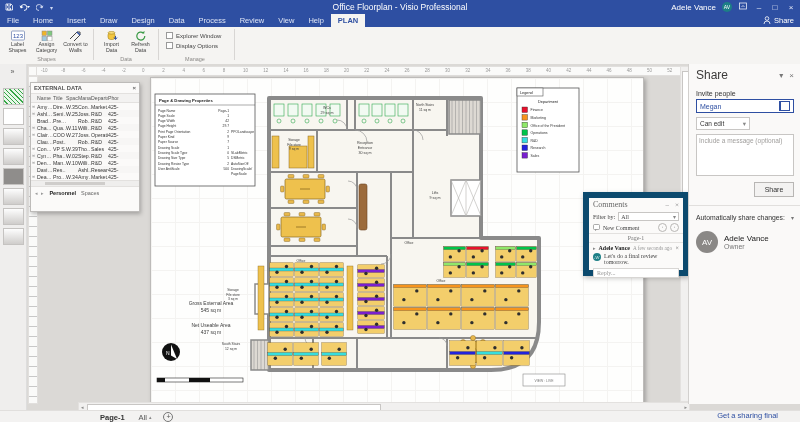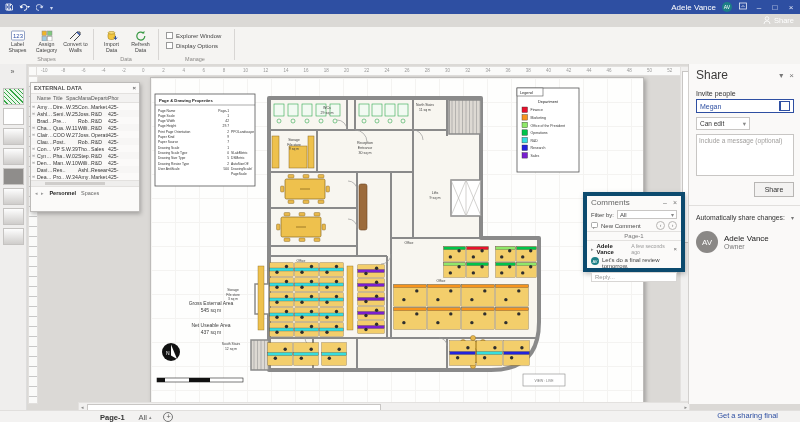--- a/index.html
+++ b/index.html
@@ -64,21 +64,21 @@
   .ed-cols{font-size:5.2px;color:#555;border-bottom:1px solid #E3E1DF;background:#F3F2F1;height:8px;}
   .ed-cols div,.ed-row div{overflow:hidden;}
   .ed-row:nth-child(even){background:#F7F6F5;}
   .ed-link{color:#888;font-size:4.5px;}
   .ed-hscroll{height:5px;background:#EFEEED;border-top:1px solid #E3E1DF;position:relative;}
   .ed-hscroll i{position:absolute;left:14px;top:1px;width:60px;height:3px;background:#cfcdcb;}
   .ed-tabs{height:11px;display:flex;align-items:center;gap:5px;padding:0 4px;border-top:1px solid #E3E1DF;font-size:5.5px;color:#666;}
   .ed-tabs b{color:#222;}
   .ed-navs{color:#999;font-size:5px;letter-spacing:1px;}
   
-  .panel{position:absolute;background:#FBFAF9;border:4px solid #0c4a6e;box-shadow:1px 2px 5px rgba(0,0,0,.25);}
+  .panel{position:absolute;background:#FBFAF9;border:6px solid #0c4a6e;box-shadow:1px 2px 5px rgba(0,0,0,.25);font-family:Liberation Serif, serif;}
   .p-head{display:flex;align-items:center;padding:2px 4px;color:#666;}
   .p-ctl{color:#777;margin-left:6px;font-size:7px;}
   
   .comments{left:583px;top:192px;width:94px;height:72px;font-size:6px;color:#444;}
   .comments .p-head{font-size:8px;}
   .c-row{display:flex;align-items:center;gap:3px;padding:1px 4px;}
   .c-select{border:1px solid #c8c6c4;background:#fff;padding:0 2px;display:flex;gap:4px;align-items:center;flex:1;justify-content:space-between;}
   .c-nav{width:7px;height:7px;border:1px solid #b8b6b4;border-radius:50%;font-size:5px;text-align:center;line-height:6px;color:#777;}
   .c-page{text-align:center;color:#777;border-top:1px solid #E3E1DF;border-bottom:1px solid #E3E1DF;padding:1px 0;}
   .c-meta{display:flex;align-items:center;gap:3px;padding:2px 4px 0 4px;}
@@ -135,33 +135,47 @@
           </svg>
         </span>
       <span>
           <svg width="8" height="8">
             <path d="M6,5 A3,3 0 1 0 3,7.5" fill="none" stroke="#cfd8f0" stroke-width="0.9"></path>
             <path d="M7.5,2.5 L6,5.5 L3.5,4" fill="#cfd8f0"></path>
           </svg>
         </span>
       <span style="color:#cfd8f0;font-size:6px;">▾</span>
     </div>
+    <div class="apptitle">Office Floorplan - Visio Professional</div>
     <div class="tb-right">
       <span>Adele Vance</span>
       <span class="avatar-sm">AV</span>
       <span class="winbtn"><svg width="8" height="8">
             <rect x="0.5" y="1" width="7" height="6" fill="none" stroke="#e8ecf8" stroke-width="0.8"></rect>
             <path d="M2.5,5 L4,3.5 L5.5,5" fill="none" stroke="#e8ecf8" stroke-width="0.8"></path>
           </svg></span>
       <span class="winbtn">–</span>
       <span class="winbtn">□</span>
       <span class="winbtn">×</span>
     </div>
   </div>
 
+  <div class="tabrow" id="ribbon-tabs">
+      <div class="rtab">File</div>
+      <div class="rtab">Home</div>
+      <div class="rtab">Insert</div>
+      <div class="rtab">Draw</div>
+      <div class="rtab">Design</div>
+      <div class="rtab">Data</div>
+      <div class="rtab">Process</div>
+      <div class="rtab">Review</div>
+      <div class="rtab">View</div>
+      <div class="rtab">Help</div>
+      <div class="rtab active">PLAN</div>
+    </div>
   <div class="tabrow" style="left:auto;right:0;width:auto;background:transparent;">
     
   </div>
   <div class="tab-share">
     <span><svg width="8" height="8">
           <circle cx="4" cy="2.5" r="1.8" fill="none" stroke="#fff" stroke-width="0.8"></circle>
           <path d="M1,8 a3,3 0 0 1 6,0" fill="none" stroke="#fff" stroke-width="0.8"></path>
         </svg></span>
     <span>Share</span>
   </div>

